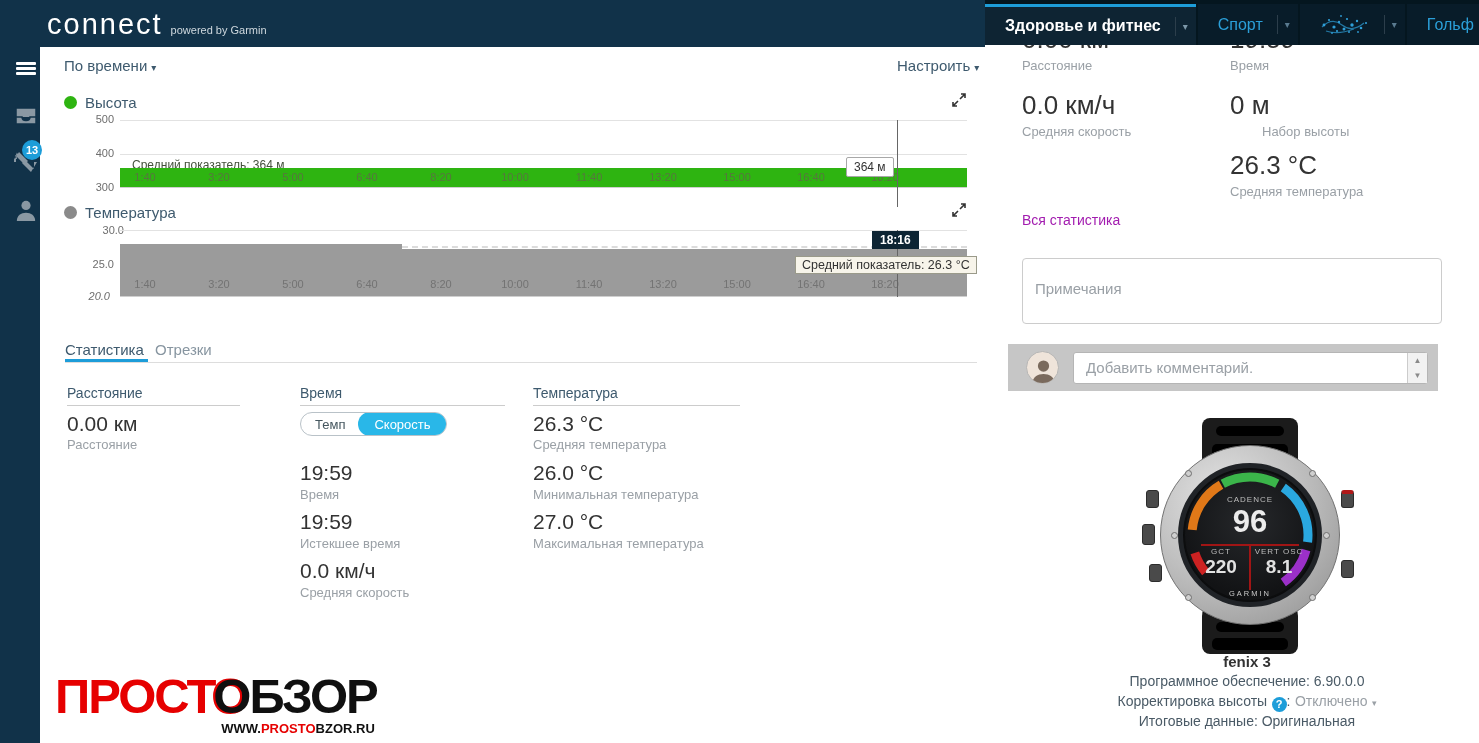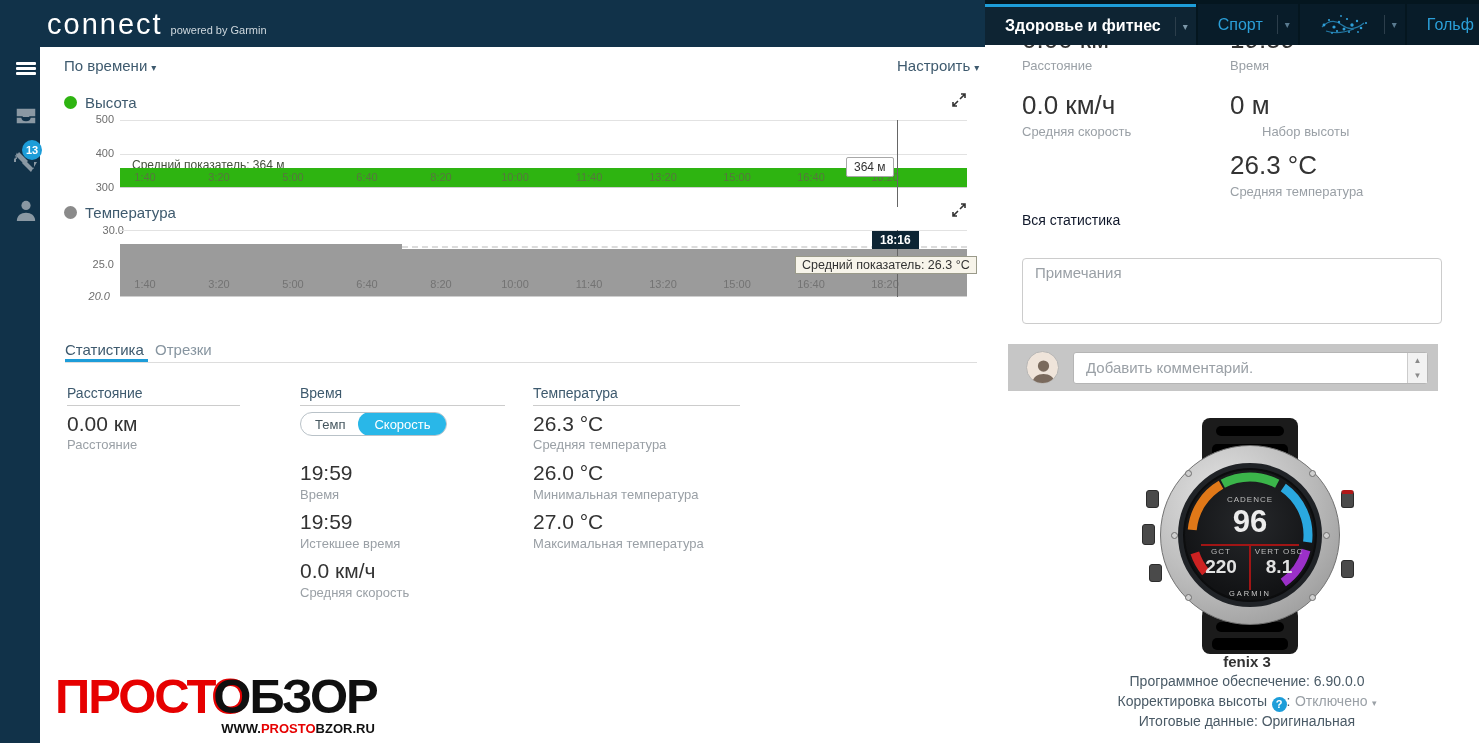--- a/index.html
+++ b/index.html
@@ -56,22 +56,22 @@
   .col-rule { position:absolute; height:1px; background:#ccc; z-index:1; }
   .stat-val { position:absolute; font-size:21px; color:#333; z-index:2; }
   .stat-lab { position:absolute; font-size:13px; color:#9aa0a6; z-index:2; }
   .toggle { position:absolute; display:flex; border:1px solid #b9c2c8; border-radius:13px; overflow:hidden; height:24px; z-index:2; background:#fff; }
   .tg-seg { font-size:13px; padding:4px 14px; color:#45565f; }
   .tg-seg.on { background:#29b7e8; color:#fff; border-radius:13px; margin:-1px; padding:5px 16px; }
 
   
   .rp-val { position:absolute; font-size:26px; color:#333; z-index:2; }
   .rp-lab { position:absolute; font-size:13px; color:#9aa0a6; z-index:2; }
-  .link { position:absolute; font-size:14px; color:#0f172a; z-index:2; }
-  .notes { position:absolute; left:1022px; top:258px; width:420px; height:66px; border:1px solid #ccc; border-radius:4px; resize:none; font-family:"Liberation Sans",sans-serif; font-size:15px; padding:5px 12px; color:#333; z-index:2; }
+  .link { position:absolute; font-size:14px; color:#a21caf; z-index:2; }
+  .notes { position:absolute; left:1022px; top:258px; width:420px; height:66px; border:1px solid #ccc; border-radius:4px; resize:none; font-family:"Liberation Sans",sans-serif; font-size:15px; padding:21px 12px; color:#333; z-index:2; }
   .notes::placeholder { color:#9aa0a6; }
   .comment-bar { position:absolute; left:1008px; top:344px; width:430px; height:47px; background:#c6c6c6; z-index:2; display:flex; align-items:center; padding:0 10px 0 18px; gap:14px; }
   .avatar { width:33px; height:33px; border-radius:50%; background:#efe4da; overflow:hidden; flex:0 0 auto; border:1px solid #b5b5b5; position:relative; }
   .avatar svg { position:absolute; left:3px; top:5px; }
   .comment-wrap { position:relative; flex:1; }
   .comment-input { width:100%; height:32px; border:1px solid #b5b5b5; border-radius:3px; font-family:"Liberation Sans",sans-serif; font-size:15px; padding:0 26px 0 12px; color:#333; }
   .comment-input::placeholder { color:#9aa0a6; }
   .stepper { position:absolute; right:1px; top:1px; bottom:1px; width:20px; background:#f2f2f2; border-left:1px solid #ccc; display:flex; flex-direction:column; }
   .stepper span { flex:1; display:flex; align-items:center; justify-content:center; font-size:8px; color:#8a8a8a; }
 

